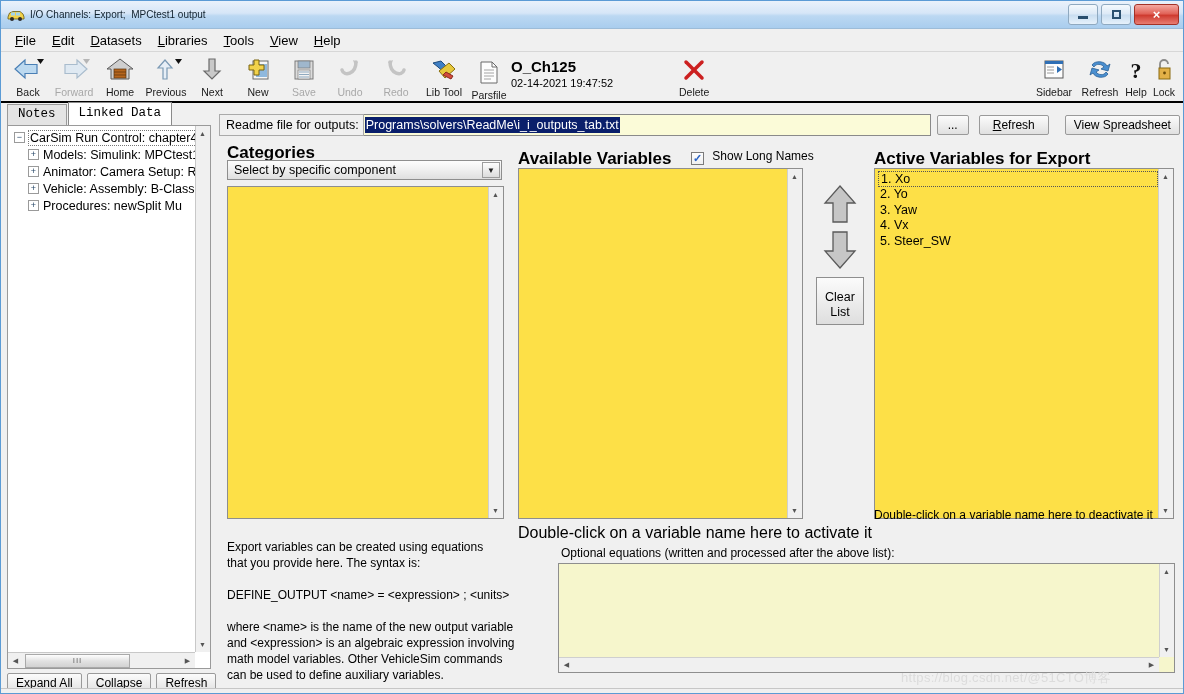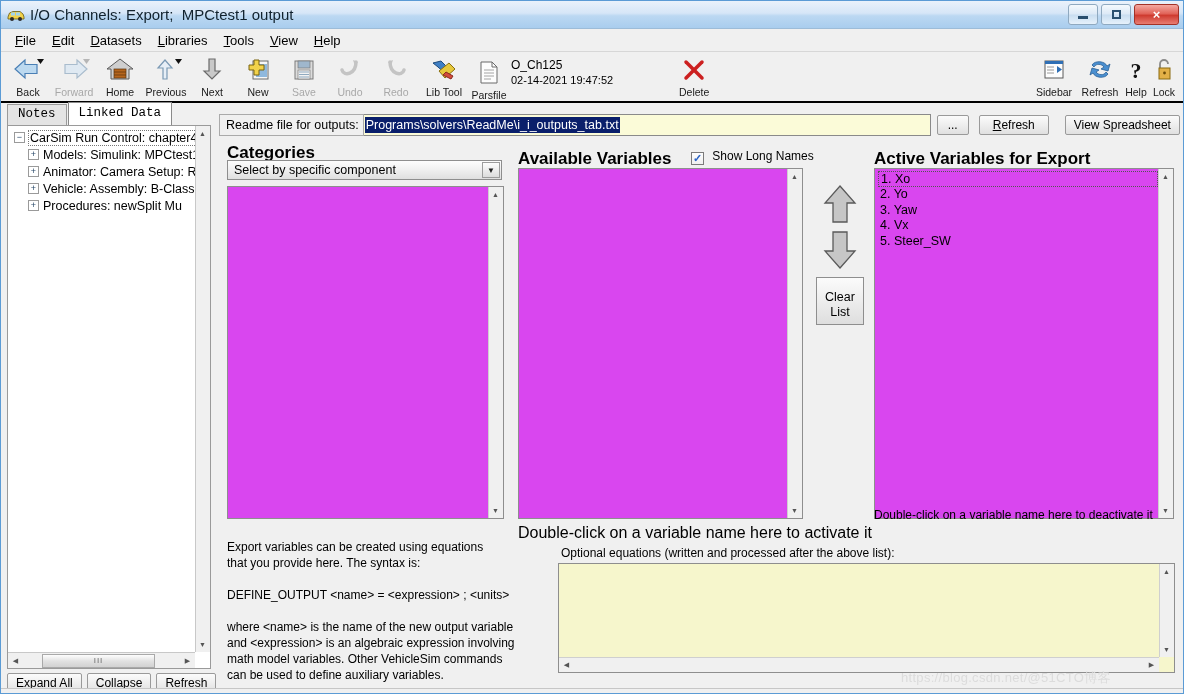--- a/index.html
+++ b/index.html
@@ -27,21 +27,21 @@
     display: flex; align-items: center;
     padding-left: 6px;
   }
   .title-icon {
     width: 18px; height: 14px;
     margin-right: 5px;
     position: relative;
     flex: none;
   }
   .title-text {
-    font-size: 15px; color: #11222e;
+    font-size: 10px; color: #11222e;
     white-space: pre;
   }
   .win-buttons {
     position: absolute; right: 4px; top: 3px;
     display: flex; gap: 3px;
   }
   .win-btn {
     width: 30px; height: 21px;
     border: 1px solid #8fa9c0;
     border-radius: 3px;
@@ -86,21 +86,21 @@
     padding-top: 3px;
     position: relative;
   }
   .tb-item .ic { height: 30px; display:flex; align-items:center; justify-content:center; }
   .tb-label { font-size: 10.5px; color: #1a1a1a; margin-top: 1px; white-space: nowrap;}
   .tb-item.disabled .tb-label { color: #a8a8a8; }
   .tb-parsfile {
     display: flex; align-items: flex-start; padding-top: 3px;
   }
   .parsfile-text { margin-left: 2px; padding-top: 3px; }
-  .parsfile-name { font-size: 12px; font-weight: normal; color:#000; }
+  .parsfile-name { font-size: 15px; font-weight: bold; color:#000; }
   .parsfile-date { font-size: 11px; color:#000; margin-top:2px;}
   .tb-right {
     position: absolute; right: 4px; top: 0;
     display: flex; align-items: flex-start;
   }
 
   
   .tabstrip {
     position: absolute; left: 6px; top: 102px;
     display: flex; align-items: flex-end;
@@ -171,22 +171,22 @@
     height: 16px; background: #f0f0f0;
     border-top: 1px solid #c8c8c8;
     display: flex; align-items: center;
   }
   .sb-arrow {
     width: 15px; height: 15px;
     display: flex; align-items: center; justify-content: center;
     font-size: 7px; color: #555;
   }
   .hthumb {
-    height: 14px; width: 113px;
-    margin-left: 19px;
+    height: 14px; width: 105px;
+    margin-left: 2px;
     background: linear-gradient(to bottom,#fdfdfd,#e2e2e2 50%,#d2d2d2);
     border: 1px solid #a9a9a9;
     display: flex; align-items: center; justify-content: center;
     font-size: 8px; color: #6a6a6a; letter-spacing: 1px;
   }
   .hscroll-track { flex: 1; }
   .vthumb-top {
     position:absolute; right:0; top:0; width:15px; height:15px;
     display:flex;align-items:center;justify-content:center;font-size:7px;color:#555;
   }
@@ -266,21 +266,21 @@
     position: absolute; right: 1px; top: 1px;
     width: 18px; height: 16px;
     background: linear-gradient(to bottom,#fdfdfd,#ededed 50%,#dcdcdc);
     border: 1px solid #9c9c9c;
     display:flex;align-items:center;justify-content:center;
     font-size: 8px; color: #222;
   }
 
   .listbox {
     position: absolute;
-    background: #d946ef;
+    background: #fde047;
     border: 1px solid #8e8e8e;
     overflow: hidden;
   }
   .lb-inner {
     position: absolute; left:0; top:0; right:15px; bottom:0;
     padding: 2px 0 0 3px;
     font-size: 12.5px;
   }
   .lb-scroll {
     position: absolute; right: 0; top: 0; bottom: 0; width: 15px;

